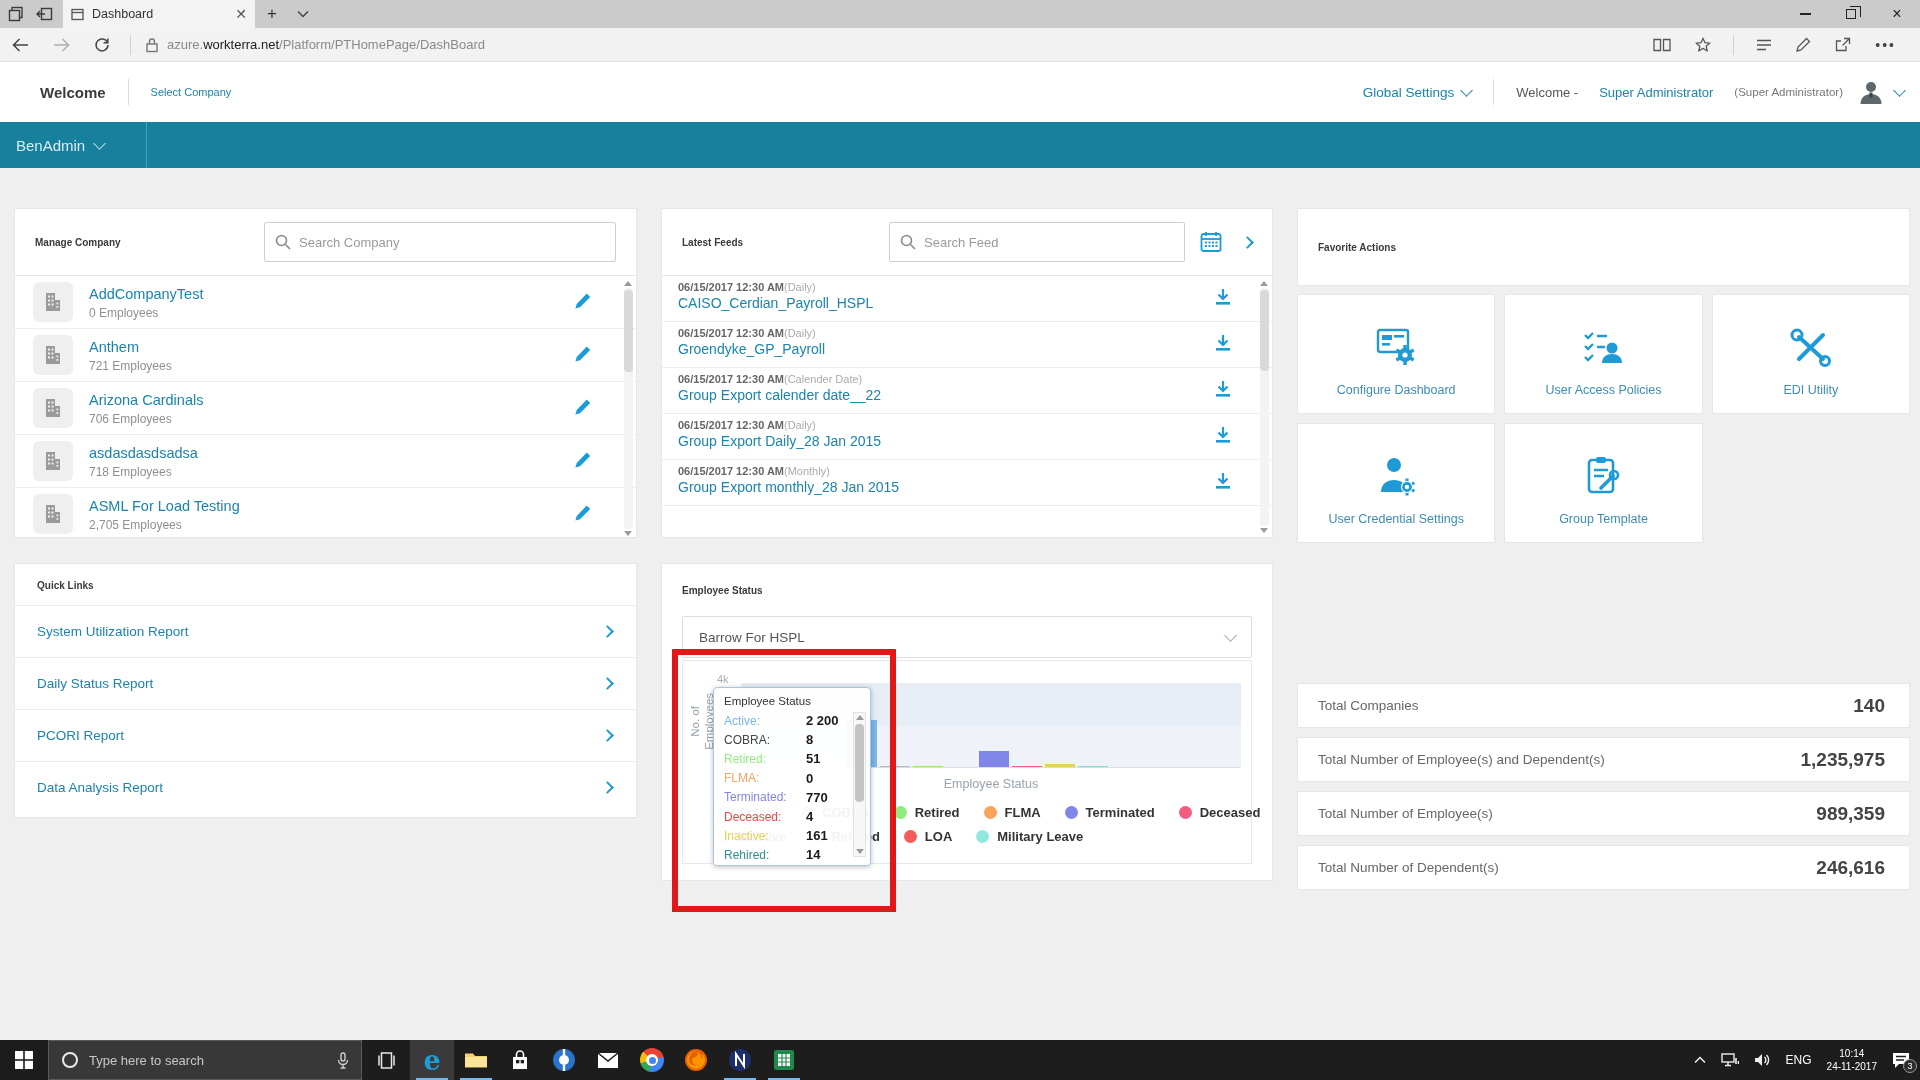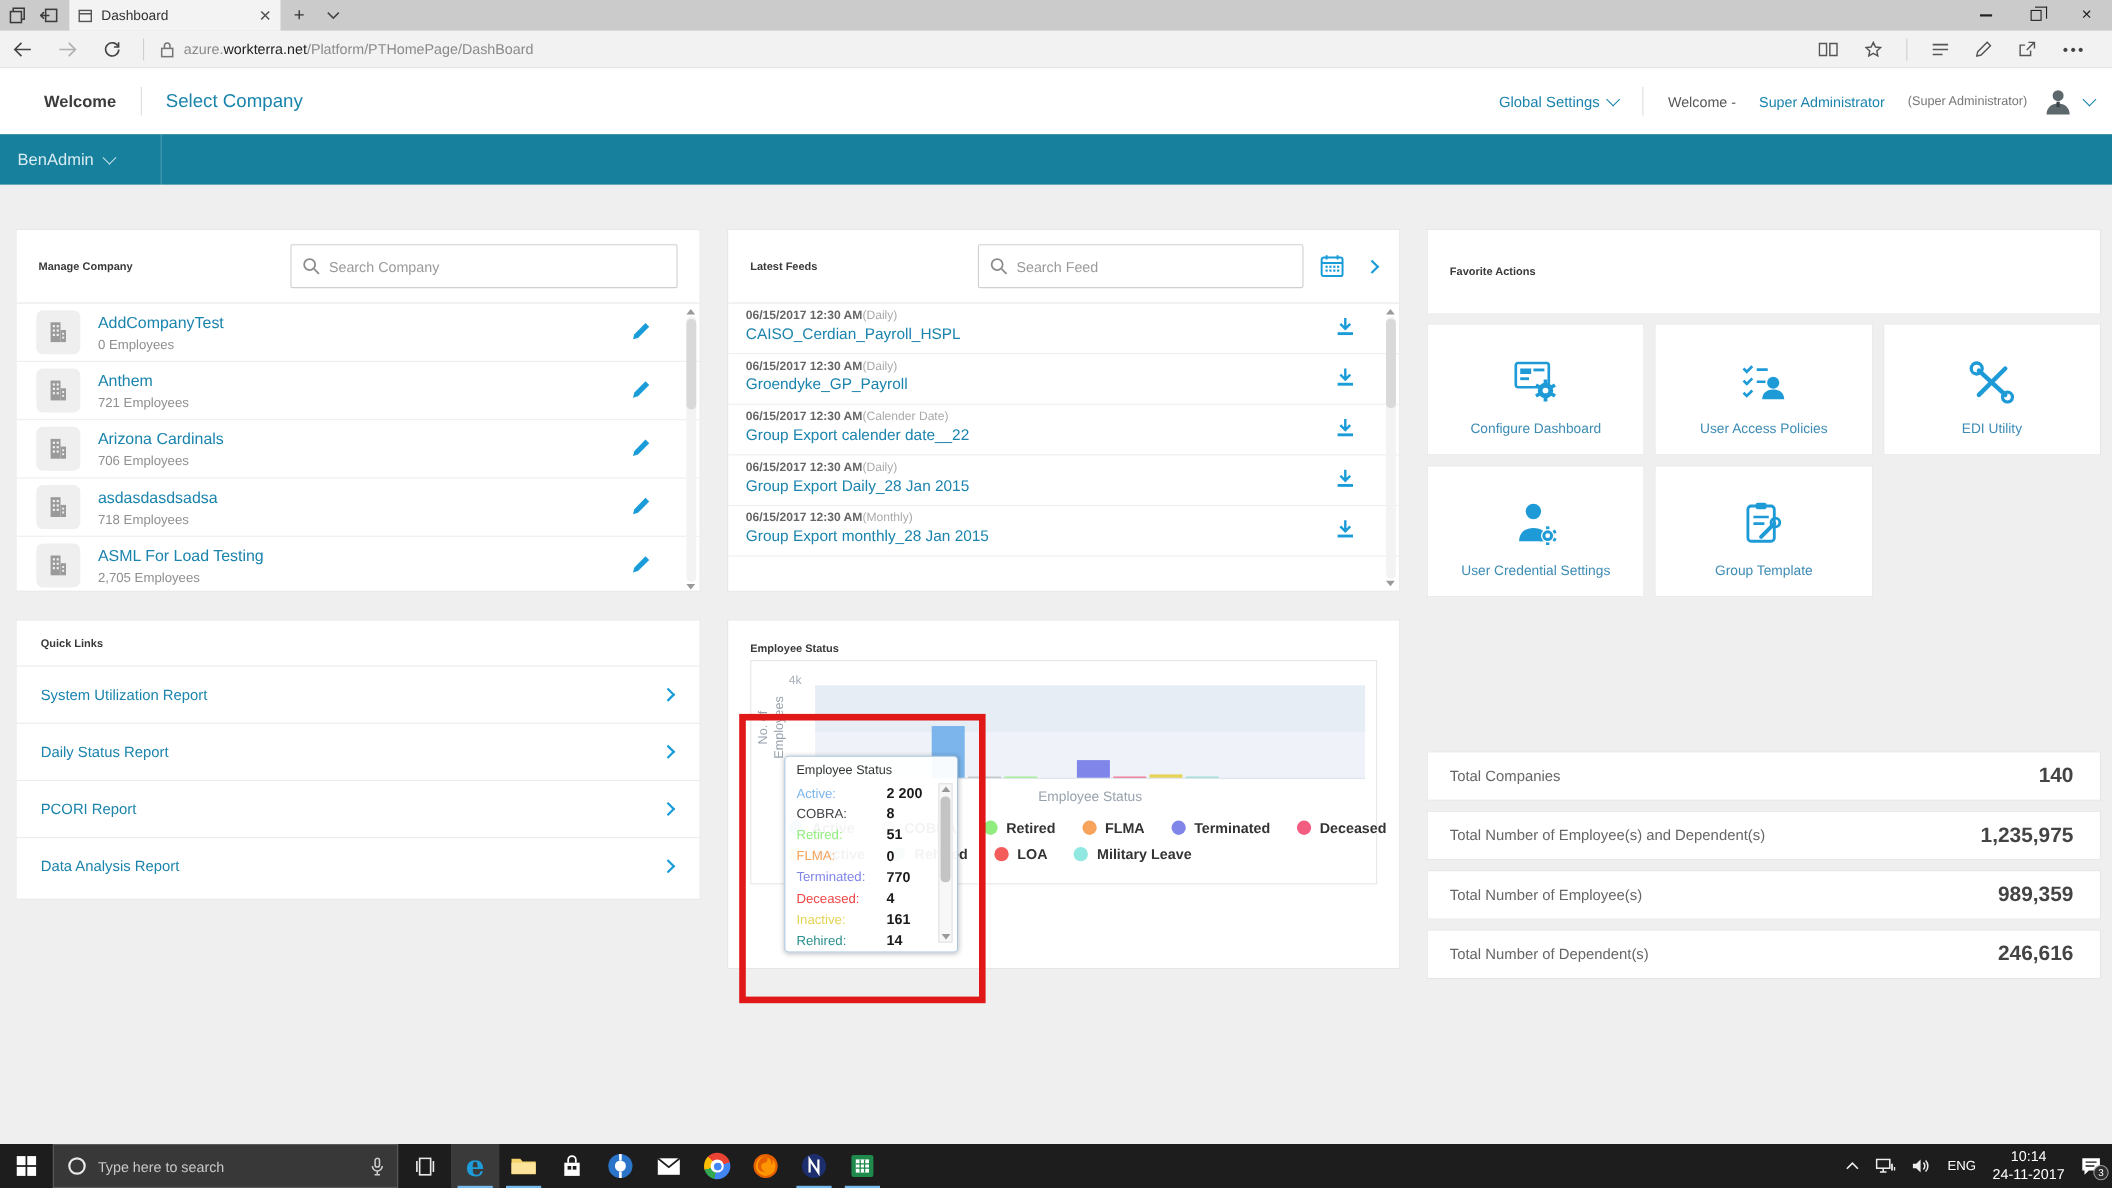--- a/index.html
+++ b/index.html
@@ -29,21 +29,21 @@
   .url { font-size:13px; margin-left:8px; white-space:nowrap; }
   .url .dim { color:#8a8a8a; } .url .strong { color:#222; }
   .tb-right { display:flex; align-items:center; gap:4px; padding-right:14px; }
   .tb-right .nav-ic { padding:0 10px; }
 
   
   .page-header { height:60px; background:#fff; display:flex; align-items:center; }
   .ph-welcome { font-size:15px; color:#3c3c3c; font-weight:bold; margin-left:40px; }
   .vdiv { width:1px; height:26px; background:#ddd; margin:0 22px; }
   .link { color:var(--link); cursor:pointer; text-decoration:none; }
-  .ph-select { font-size:17px; }
+  .ph-select { font-size:11px; }
   .ph-right { margin-left:auto; display:flex; align-items:center; margin-right:16px; }
   .ph-gs { font-size:13.5px; display:flex; align-items:center; gap:8px; }
   .chev-down { width:9px; height:9px; border-right:1.6px solid var(--link); border-bottom:1.6px solid var(--link); transform:rotate(45deg); display:inline-block; margin-top:-4px; }
   .ph-user { font-size:13px; color:#555; display:flex; align-items:center; gap:21px; }
   .ph-role { font-size:11.5px; color:#777; }
   .avatar { margin:0 10px 0 14px; }
 
   .navbar { height:46px; background:var(--teal); display:flex; align-items:center; }
   .nb-item { color:#d9ecf2; font-size:15px; margin-left:16px; display:flex; align-items:center; gap:10px; width:116px; }
   .nb-item .chev-down { border-color:#bcdde8; }
@@ -144,21 +144,21 @@
   .taskbar { height:40px; background:#1d1d1d; display:flex; align-items:stretch; }
   .tk-btn { width:48px; display:flex; align-items:center; justify-content:center; }
   .tk-search { width:314px; background:#383838; border:1px solid #5a5a5a; display:flex; align-items:center; gap:10px; padding:0 12px; }
   .tk-search-text { font-size:13px; color:#c8c8c8; flex:1; }
   .tk-app { width:44px; display:flex; align-items:center; justify-content:center; position:relative; }
   .tk-app.open:after { content:""; position:absolute; bottom:0; left:6px; right:6px; height:2px; background:#76b9ed; }
   .tk-app.active { background:#3a3a3a; }
   .tk-spacer { flex:1; }
   .tray { display:flex; align-items:center; gap:15px; padding-right:10px; color:#eee; }
   .tray-txt { font-size:12px; color:#fff; }
-  .clock { text-align:center; font-size:13px; color:#fff; line-height:1.3; }
+  .clock { text-align:center; font-size:10px; color:#fff; line-height:1.3; }
   .badge-ic { position:relative; }
   .badge { position:absolute; right:-7px; bottom:-4px; background:#2d2d2d; border:1px solid #9a9a9a; color:#fff; font-size:9px; width:14px; height:14px; border-radius:50%; display:flex; align-items:center; justify-content:center; }
 
   svg { display:block; }
 </style>
 </head>
 <body>
 
 <div class="titlebar">
   <div class="tb-left">
@@ -553,20 +553,24 @@
             <span class="track">
               <span class="thumb"></span>
             </span>
             <span class="tri-dn"></span>
         </div>
       </div>
     </div>
 
     <div class="card empstatus">
       <span class="card-title">Employee Status</span>
+      <div class="dropdown">
+        <span class="dd-label">Barrow For HSPL</span>
+        <span class="chev"></span>
+      </div>
       <div class="chart-box">
         <div class="ylabel" style="width:70px; left:-16px;">No. of Employees</div>
         <div class="ytick">4k</div>
         <div class="plot">
           <div class="bars" id="bars">
               <div class="bar" style="height: 47px; background-color: rgb(124, 181, 236);"></div>
               <div class="bar" style="height: 1px; background-color: rgb(185, 185, 189);"></div>
               <div class="bar" style="height: 1px; background-color: rgb(144, 237, 125);"></div>
               <div class="bar" style="height: 0px; background-color: rgb(247, 163, 92);"></div>
               <div class="bar" style="height: 16px; background-color: rgb(128, 133, 233);"></div>

